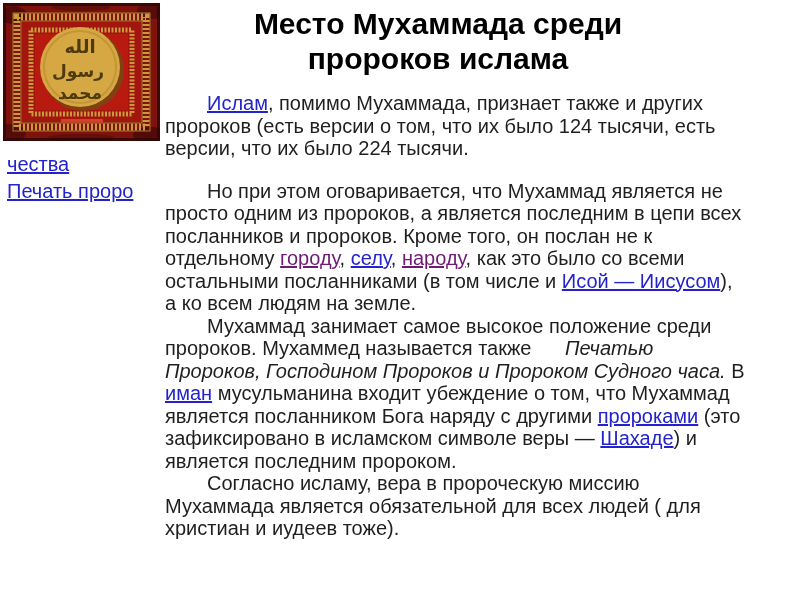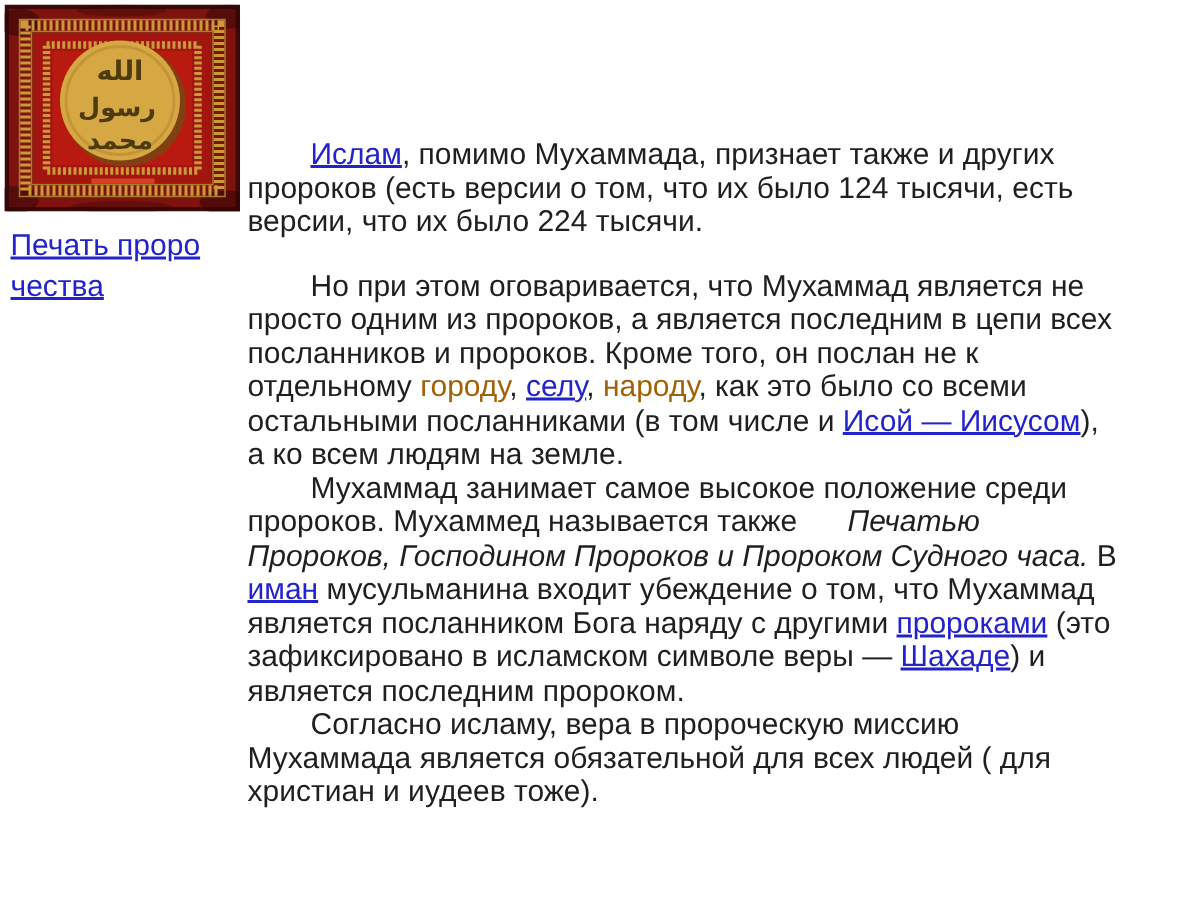--- a/index.html
+++ b/index.html
@@ -27,29 +27,33 @@
   .caption span{display:block;}
 
   .content{
     position:absolute;left:165px;top:92px;width:584px;
     font-size:20px;line-height:22.5px;color:#1f1f1f;
   }
   .content p{margin:0;text-indent:42px;}
   .content p.gap-after{margin-bottom:20px;}
 
   .lnk{color:#2323cc;text-decoration:underline;cursor:pointer;}
-  .dlnk{color:#a16207;cursor:pointer;margin-top:20px;}
+  .dlnk{color:#701a75;text-decoration:underline;cursor:pointer;margin-top:20px;}
   .b{font-weight:normal;}
   .i{font-style:italic;margin-left:28px;}
 </style>
 </head>
 <body>
 
 <div class="slide">
 
+  <div class="title">
+    <span>Место Мухаммада среди</span>
+    <span>пророков ислама</span>
+  </div>
 
   <div class="seal-wrap">
     <svg width="157" height="138" viewBox="0 0 157 138" xmlns="http://www.w3.org/2000/svg">
 
       <rect x="0" y="0" width="157" height="138" fill="#3d0808"></rect>
       <rect x="3" y="3" width="151" height="132" fill="#7e130e"></rect>
       <ellipse cx="10" cy="12" rx="14" ry="9" fill="#2e0506" opacity="0.55"></ellipse>
       <ellipse cx="150" cy="8" rx="16" ry="8" fill="#2e0506" opacity="0.5"></ellipse>
       <ellipse cx="8" cy="130" rx="15" ry="9" fill="#2e0506" opacity="0.5"></ellipse>
       <ellipse cx="148" cy="132" rx="18" ry="8" fill="#2e0506" opacity="0.55"></ellipse>
@@ -71,22 +75,22 @@
       <circle cx="77" cy="64" r="36" fill="none" stroke="#b8892f" stroke-width="2" opacity="0.6"></circle>
       <text x="77" y="50" text-anchor="middle" font-family="DejaVu Sans, sans-serif" font-size="18" font-weight="bold" fill="#4d3a0e">الله</text>
       <text x="75" y="74" text-anchor="middle" font-family="DejaVu Sans, sans-serif" font-size="17" font-weight="bold" fill="#4d3a0e">رسول</text>
       <text x="77" y="96" text-anchor="middle" font-family="DejaVu Sans, sans-serif" font-size="17" font-weight="bold" fill="#4d3a0e">محمد</text>
 
       <rect x="58" y="116" width="42" height="3.5" fill="#e0482a" opacity="0.85"></rect>
     </svg>
   </div>
 
   <div class="caption">
+    <span>чества</span>
     <span>Печать проро</span>
-    <span>чества</span>
   </div>
 
   <div class="content">
 
     <p class="gap-after"><span class="lnk">Ислам</span><span>, помимо Мухаммада, признает также и других пророков (есть версии о том, что их было 124 тысячи, есть версии, что их было 224 тысячи.</span></p>
 
     <p><span>Но при этом оговаривается, что Мухаммад является не просто одним из пророков, а является последним в цепи всех посланников и пророков. Кроме того, он послан не к отдельному </span><span class="dlnk">городу</span><span>, </span><span class="lnk">селу</span><span>, </span><span class="dlnk">народу</span><span>, как это было со всеми остальными посланниками (в том числе и </span><span class="lnk">Исой — Иисусом</span><span>), а ко всем людям на земле.</span></p>
 
     <p><span>Мухаммад занимает самое высокое положение среди пророков. Мухаммед </span><span class="b">называется также </span><span class="i">Печатью Пророков, Господином Пророков и Пророком Судного часа.</span><span> В </span><span class="lnk">иман</span><span> мусульманина входит убеждение о том, что Мухаммад является посланником Бога наряду с другими </span><span class="lnk">пророками</span><span> (это зафиксировано в исламском символе веры — </span><span class="lnk">Шахаде</span><span>) и является последним пророком.</span></p>
 

